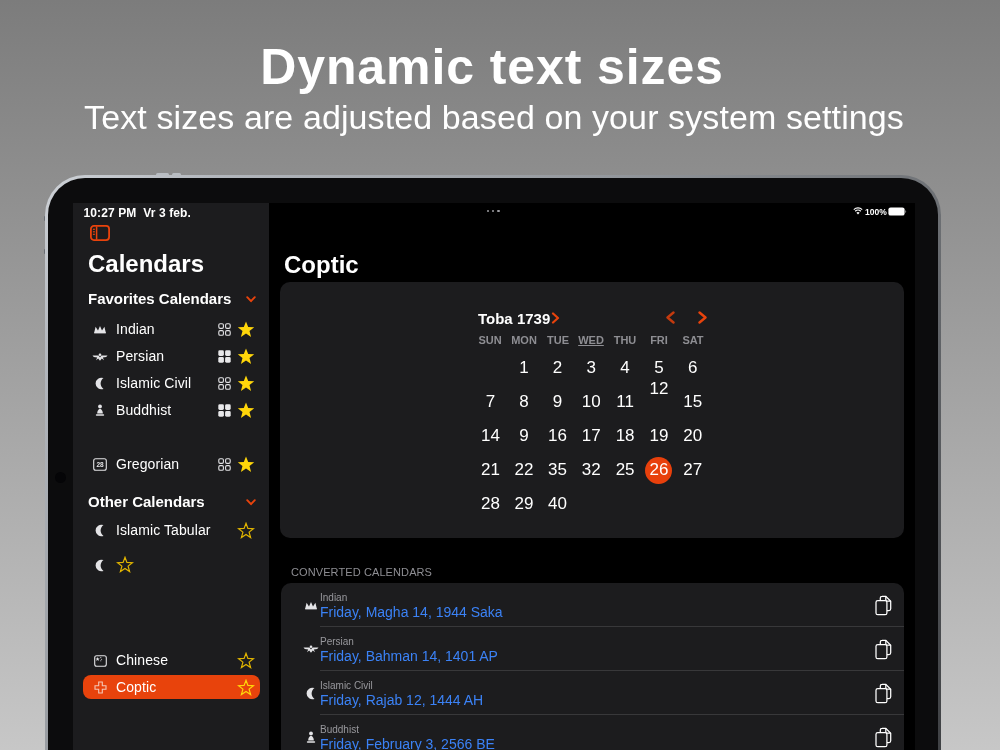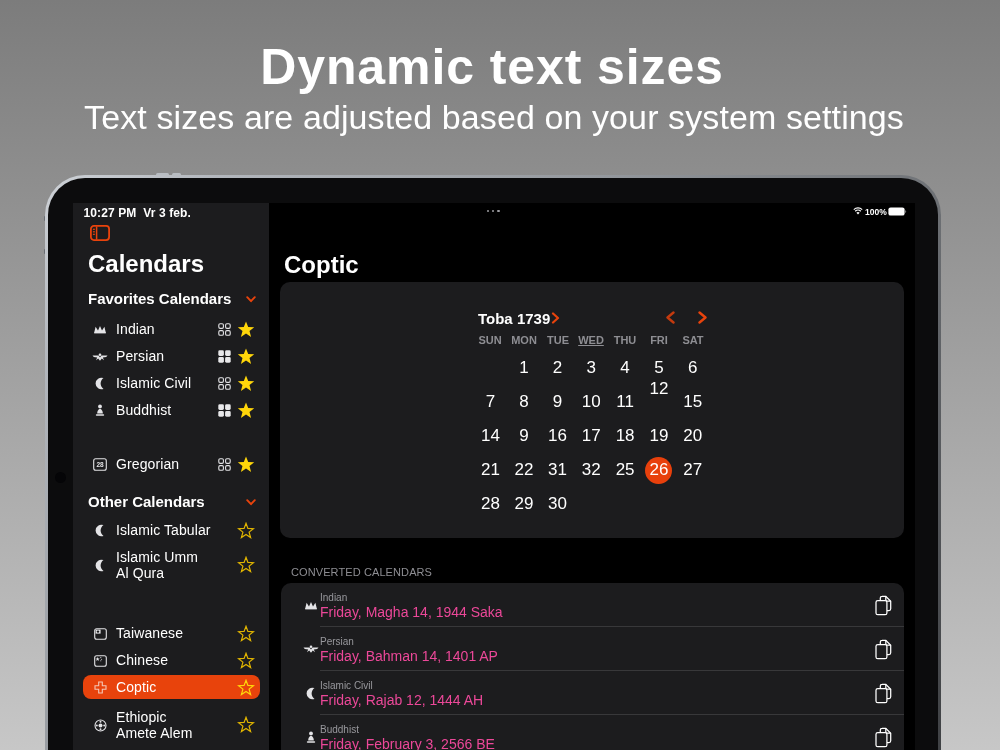--- a/index.html
+++ b/index.html
@@ -57,21 +57,21 @@
   .card1 { position:absolute; left:207px; top:79px; width:624px; height:256px; background:#1c1c1e; border-radius:10px; }
   .cal-title { position:absolute; left:405px; top:107px; font-size:15px; font-weight:bold; color:#fff; }
   .wd { position:absolute; top:131px; font-size:11px; font-weight:bold; color:#8e8e93; width:40px; text-align:center; }
   .dc { position:absolute; width:34px; height:24px; line-height:24px; text-align:center; font-size:17px; color:#fff; }
   .sel { position:absolute; width:27px; height:27px; background:#e8400c; border-radius:50%; }
   .sec-label { position:absolute; left:218px; top:363px; font-size:11px; color:#8e8e93; letter-spacing:0.1px; }
   .card2 { position:absolute; left:208px; top:380px; width:623px; height:167px; background:#1c1c1e; border-radius:10px 10px 0 0; }
   .crow { position:absolute; left:0; width:623px; height:44px; }
   .crow .cic { position:absolute; left:20px; top:0; width:20px; height:44px; display:flex; align-items:center; justify-content:center; }
   .crow .cname { position:absolute; left:39px; top:9px; font-size:10px; color:#98989d; }
-  .crow .cdate { position:absolute; left:39px; top:21px; font-size:14px; color:#ec4899; }
+  .crow .cdate { position:absolute; left:39px; top:21px; font-size:14px; color:#3b82f6; }
   .crow .ccopy { position:absolute; right:12px; top:12px; }
   .csep { position:absolute; left:39px; width:584px; height:1px; background:#38383a; }
 </style>
 </head>
 <body>
   <div class="hero-title">Dynamic text sizes</div>
   <div class="hero-sub">Text sizes are adjusted based on your system settings</div>
 
   <div class="tbtn" style="left:156px;width:13px;"></div>
   <div style="position:absolute;left:43.5px;top:216px;width:2.5px;height:5px;background:#6a6e73;border-radius:1px;"></div>
@@ -233,34 +233,20 @@
       <span class="st"><svg width="18" height="17" viewBox="0 0 18 17">
           <path d="M9 1.3 L10.9 6.4 L16.4 6.7 L12.1 10.1 L13.6 15.5 L9 12.4 L4.4 15.5 L5.9 10.1 L1.6 6.7 L7.1 6.4 Z" fill="none" stroke="#e0b400" stroke-width="1.2"></path>
         </svg></span>
     </div>
     <div class="row" style="top:343px;height:38px;">
       <span class="ric">
         <svg width="12" height="13" viewBox="0 0 12 13">
           <path d="M9.5 1.1 A5.8 5.8 0 1 0 9.5 11.9 A6.5 6.5 0 0 1 9.5 1.1 Z" fill="#e3e3e6"></path>
         </svg>
       </span>
-      <span class="lbl">Islamic Umm<br>Al Qura</span>
-      <span class="st"><svg width="18" height="17" viewBox="0 0 18 17">
-          <path d="M9 1.3 L10.9 6.4 L16.4 6.7 L12.1 10.1 L13.6 15.5 L9 12.4 L4.4 15.5 L5.9 10.1 L1.6 6.7 L7.1 6.4 Z" fill="none" stroke="#e0b400" stroke-width="1.2"></path>
-        </svg></span>
-    </div>
-    <div class="row" style="top:417px;">
-      <span class="ric">
-        <svg width="13" height="12" viewBox="0 0 13 12">
-          <rect x="0.7" y="0.7" width="11.6" height="10.6" rx="2" fill="none" stroke="#e3e3e6" stroke-width="1.1"></rect>
-          <rect x="1.6" y="1.6" width="5" height="4" fill="#e3e3e6"></rect>
-          <circle cx="4" cy="3.6" r="1.2" fill="#1c1c1e"></circle>
-        </svg>
-      </span>
-      <span class="lbl">Taiwanese</span>
       <span class="st"><svg width="18" height="17" viewBox="0 0 18 17">
           <path d="M9 1.3 L10.9 6.4 L16.4 6.7 L12.1 10.1 L13.6 15.5 L9 12.4 L4.4 15.5 L5.9 10.1 L1.6 6.7 L7.1 6.4 Z" fill="none" stroke="#e0b400" stroke-width="1.2"></path>
         </svg></span>
     </div>
     <div class="row" style="top:444px;">
       <span class="ric">
         <svg width="13" height="12" viewBox="0 0 13 12">
           <rect x="0.7" y="0.7" width="11.6" height="10.6" rx="2" fill="none" stroke="#e3e3e6" stroke-width="1.1"></rect>
           <path d="M3.6 2 L4.2 3.4 L5.7 3.5 L4.5 4.4 L4.9 5.9 L3.6 5 L2.3 5.9 L2.7 4.4 L1.5 3.5 L3 3.4 Z" fill="#e3e3e6"></path>
           <circle cx="6.8" cy="2.6" r="0.55" fill="#e3e3e6"></circle>
@@ -276,36 +262,20 @@
     <div class="hl"></div>
     <div class="row" style="top:471px;">
       <span class="ric">
         <svg width="13" height="13" viewBox="0 0 13 13">
           <path d="M4.7 1 L8.3 1 L8.3 4.7 L12 4.7 L12 8.3 L8.3 8.3 L8.3 12 L4.7 12 L4.7 8.3 L1 8.3 L1 4.7 L4.7 4.7 Z" fill="none" stroke="#f4c7b6" stroke-width="1.1"></path>
         </svg>
       </span>
       <span class="lbl">Coptic</span>
       <span class="st"><svg width="18" height="17" viewBox="0 0 18 17">
           <path d="M9 1.3 L10.9 6.4 L16.4 6.7 L12.1 10.1 L13.6 15.5 L9 12.4 L4.4 15.5 L5.9 10.1 L1.6 6.7 L7.1 6.4 Z" fill="none" stroke="#ffd60a" stroke-width="1.2"></path>
-        </svg></span>
-    </div>
-    <div class="row" style="top:503px;height:38px;">
-      <span class="ric">
-        <svg width="13" height="13" viewBox="0 0 13 13">
-          <circle cx="6.5" cy="6.5" r="5.5" fill="none" stroke="#e3e3e6" stroke-width="1.1"></circle>
-          <circle cx="6.5" cy="6.5" r="2" fill="#e3e3e6"></circle>
-          <circle cx="6.5" cy="2.8" r="1" fill="#e3e3e6"></circle>
-          <circle cx="6.5" cy="10.2" r="1" fill="#e3e3e6"></circle>
-          <circle cx="2.8" cy="6.5" r="1" fill="#e3e3e6"></circle>
-          <circle cx="10.2" cy="6.5" r="1" fill="#e3e3e6"></circle>
-        </svg>
-      </span>
-      <span class="lbl">Ethiopic<br>Amete Alem</span>
-      <span class="st"><svg width="18" height="17" viewBox="0 0 18 17">
-          <path d="M9 1.3 L10.9 6.4 L16.4 6.7 L12.1 10.1 L13.6 15.5 L9 12.4 L4.4 15.5 L5.9 10.1 L1.6 6.7 L7.1 6.4 Z" fill="none" stroke="#e0b400" stroke-width="1.2"></path>
         </svg></span>
     </div>
 
     <div class="main-title">Coptic</div>
     <div class="card1"></div>
     <div class="cal-title">Toba 1739</div>
     <svg style="position:absolute;left:478px;top:109px;" width="9" height="12" viewBox="0 0 9 12">
       <path d="M2 1.5 L7 6 L2 10.5" stroke="#e8430c" stroke-width="2.2" fill="none" stroke-linecap="round" stroke-linejoin="round"></path>
     </svg>
     <svg style="position:absolute;left:592px;top:108px;" width="11" height="13" viewBox="0 0 11 13">
@@ -341,28 +311,28 @@
       <div class="dc" style="left:602.7px;top:186.5px;">15</div>
       <div class="dc" style="left:400.4px;top:220.8px;">14</div>
       <div class="dc" style="left:434px;top:220.8px;">9</div>
       <div class="dc" style="left:467.5px;top:220.8px;">16</div>
       <div class="dc" style="left:501.3px;top:220.8px;">17</div>
       <div class="dc" style="left:535.1px;top:220.8px;">18</div>
       <div class="dc" style="left:568.9px;top:220.8px;">19</div>
       <div class="dc" style="left:602.7px;top:220.8px;">20</div>
       <div class="dc" style="left:400.4px;top:255.1px;">21</div>
       <div class="dc" style="left:434px;top:255.1px;">22</div>
-      <div class="dc" style="left:467.5px;top:255.1px;">31</div>
+      <div class="dc" style="left:467.5px;top:255.1px;">35</div>
       <div class="dc" style="left:501.3px;top:255.1px;">32</div>
       <div class="dc" style="left:535.1px;top:255.1px;">25</div>
       <div class="dc" style="left:568.9px;top:255.1px;">26</div>
       <div class="dc" style="left:602.7px;top:255.1px;">27</div>
       <div class="dc" style="left:400.4px;top:288.9px;">28</div>
       <div class="dc" style="left:434px;top:288.9px;">29</div>
-      <div class="dc" style="left:467.5px;top:288.9px;">30</div>
+      <div class="dc" style="left:467.5px;top:288.9px;">40</div>
     </div>
 
     <div class="sec-label">CONVERTED CALENDARS</div>
     <div class="card2">
       <div class="crow" style="top:0;">
         <span class="cic">
           <svg width="14" height="9" viewBox="0 0 14 9">
             <path d="M1.2 7.5 L2.6 1.8 L5 5.6 L7 1 L9 5.6 L11.4 1.8 L12.8 7.5 Z" fill="#e3e3e6"></path>
             <rect x="1.2" y="7" width="11.6" height="1.4" fill="#e3e3e6"></rect>
           </svg>

